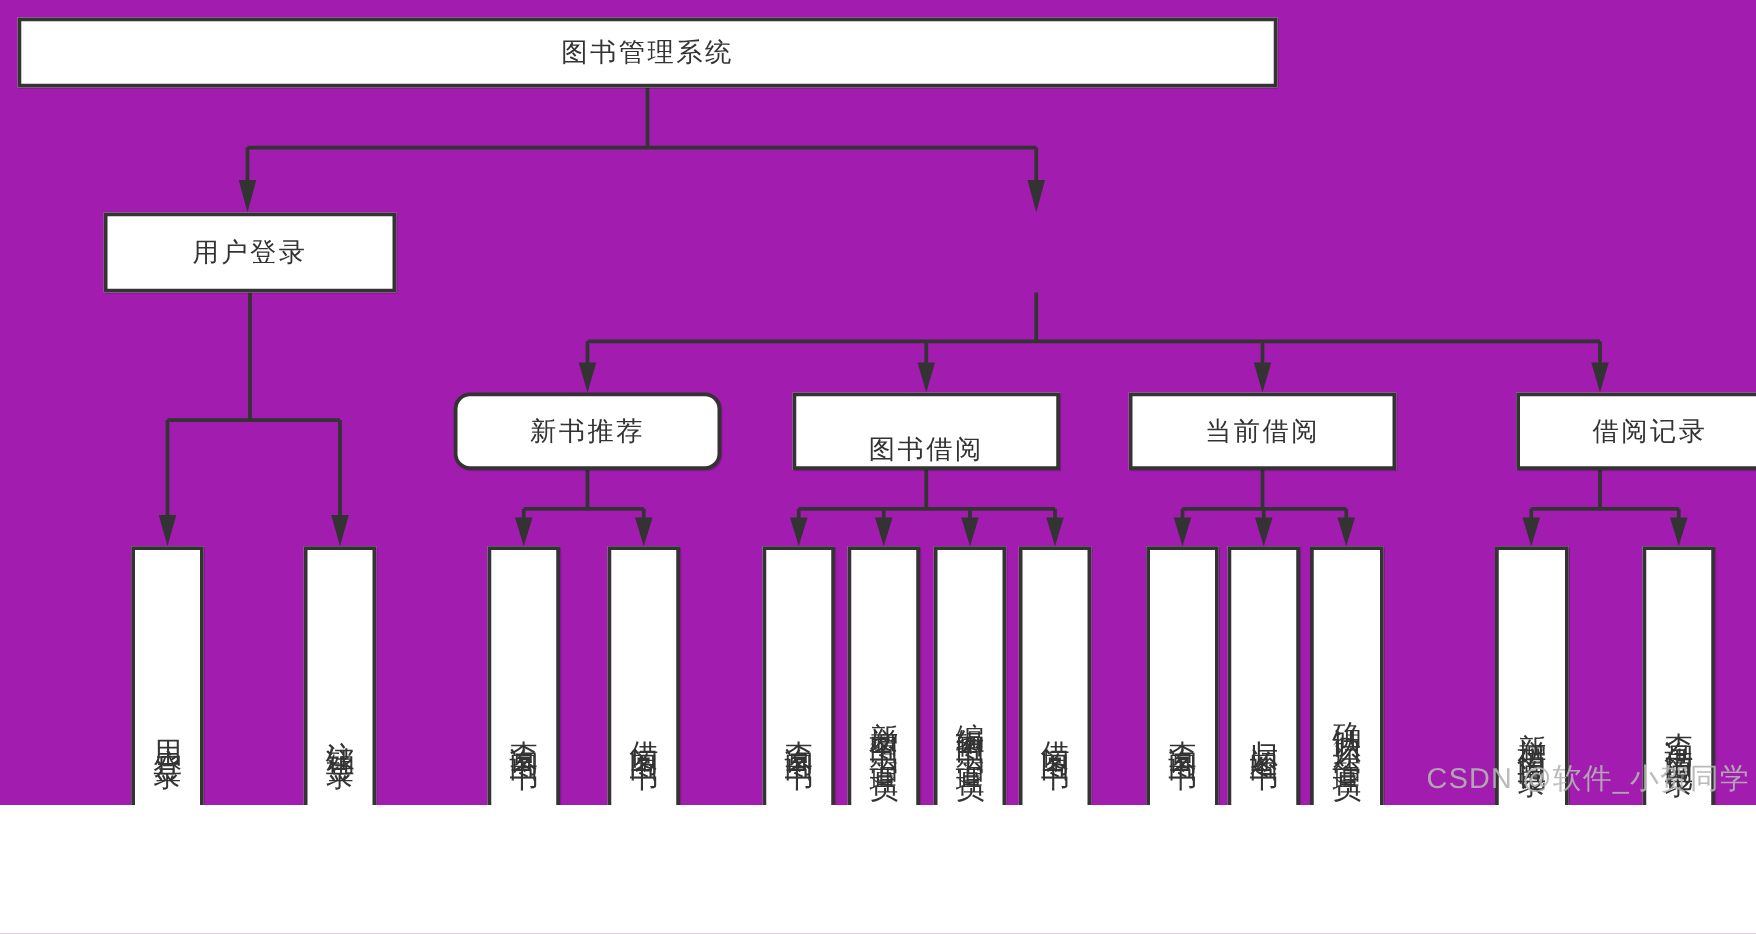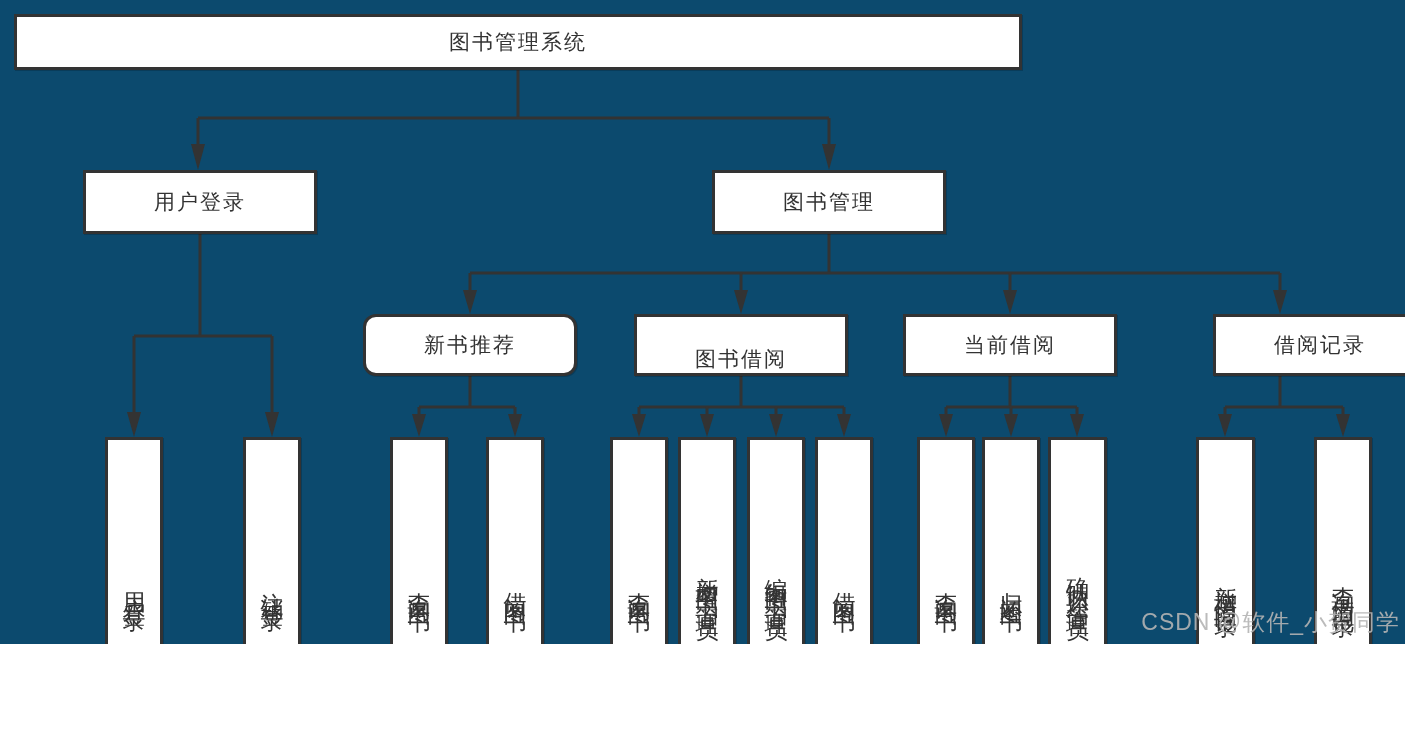--- a/index.html
+++ b/index.html
@@ -5,21 +5,21 @@
   html, body {
     margin: 0;
     padding: 0;
     background: #ffffff;
     font-family: "Liberation Sans", "DejaVu Sans", sans-serif;
   }
   .canvas {
     position: relative;
     width: 1405px;
     height: 644px;
-    background: #0c4a6e;
+    background: #a21caf;
     overflow: hidden;
   }
   .connectors {
     position: absolute;
     left: 0; top: 0;
     width: 1405px; height: 747px;
     pointer-events: none;
   }
   .node {
     position: absolute;
@@ -134,23 +134,20 @@
     </g>
   </svg>
 
   <div class="node h root-box">
     <span>图书管理系统</span>
   </div>
 
   <div class="node h l2-box" style="left:83px;">
     <span>用户登录</span>
   </div>
-  <div class="node h l2-box" style="left:712px;">
-    <span>图书管理</span>
-  </div>
 
   <div class="node h l3-box" style="left:363px;border-radius:13px;">
     <span>新书推荐</span>
   </div>
   <div class="node h l3-box" style="left:634px;align-items:flex-end;">
     <span>图书借阅</span>
   </div>
   <div class="node h l3-box" style="left:903px;">
     <span>当前借阅</span>
   </div>

